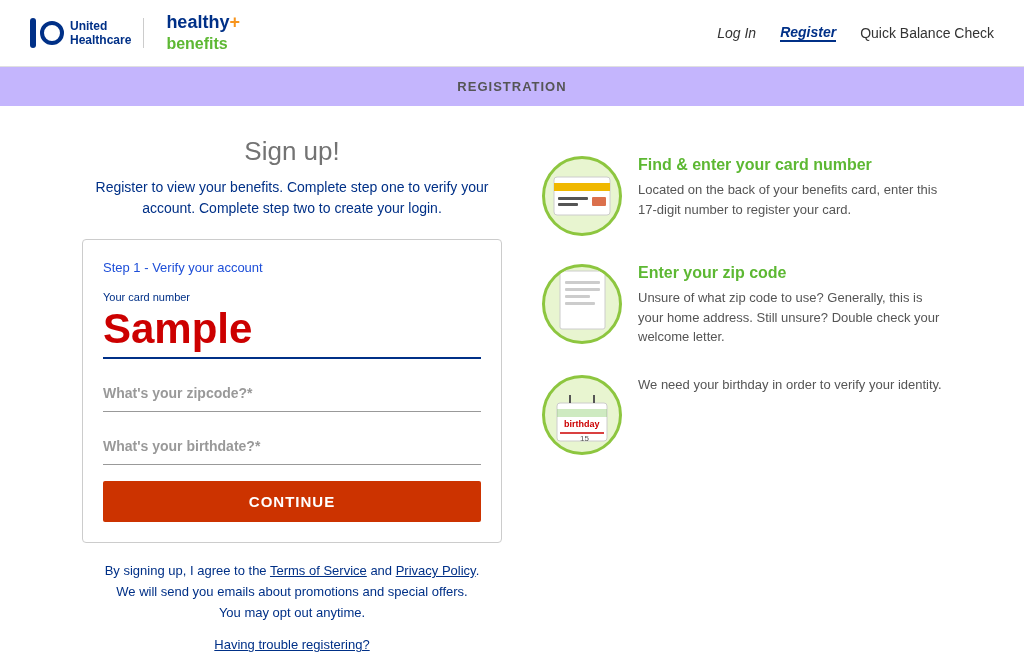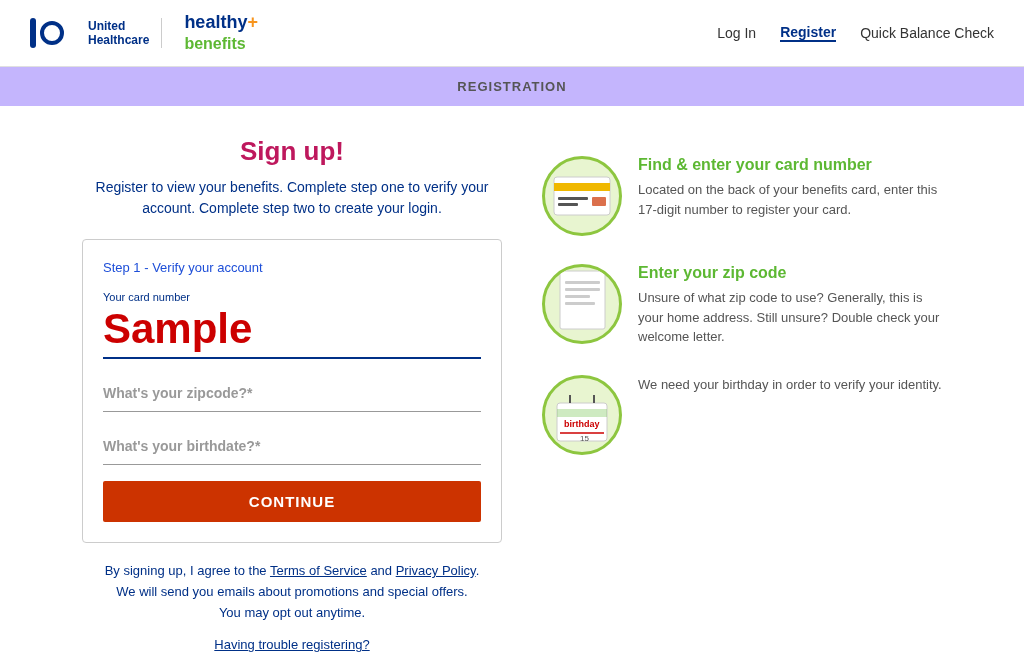--- a/index.html
+++ b/index.html
@@ -14,21 +14,21 @@
       border-bottom: 1px solid #e0e0e0;
     }
     .header-logo {
       display: flex;
       align-items: center;
       gap: 10px;
     }
     .logo-uh {
       display: flex;
       align-items: center;
-      gap: 24px;
+      gap: 6px;
       border-right: 1px solid #ccc;
       padding-right: 12px;
     }
     .logo-uh-text {
       font-size: 12px;
       font-weight: bold;
       color: #003087;
       line-height: 1.2;
     }
     .logo-hb {
@@ -37,20 +37,21 @@
     .header-nav {
       display: flex;
       align-items: center;
       gap: 24px;
     }
     .nav-link {
       font-size: 14px;
       color: #333;
       text-decoration: none;
       cursor: pointer;
+      font-style: italic;
     }
     .nav-link.active {
       border-bottom: 2px solid #003087;
       font-weight: bold;
       color: #003087;
     }
     .nav-link-balance {
       font-size: 14px;
       color: #333;
       cursor: pointer;
@@ -78,22 +79,22 @@
 
     
     .left-col {
       flex: 1;
       max-width: 480px;
     }
 
     .signup-title {
       text-align: center;
       font-size: 26px;
-      font-weight: bold;
-      color: #be185d;
+      font-weight: normal;
+      color: #737373;
       margin-bottom: 10px;
     }
 
     .signup-subtitle {
       text-align: center;
       font-size: 14px;
       color: #003087;
       margin-bottom: 20px;
       line-height: 1.5;
     }

